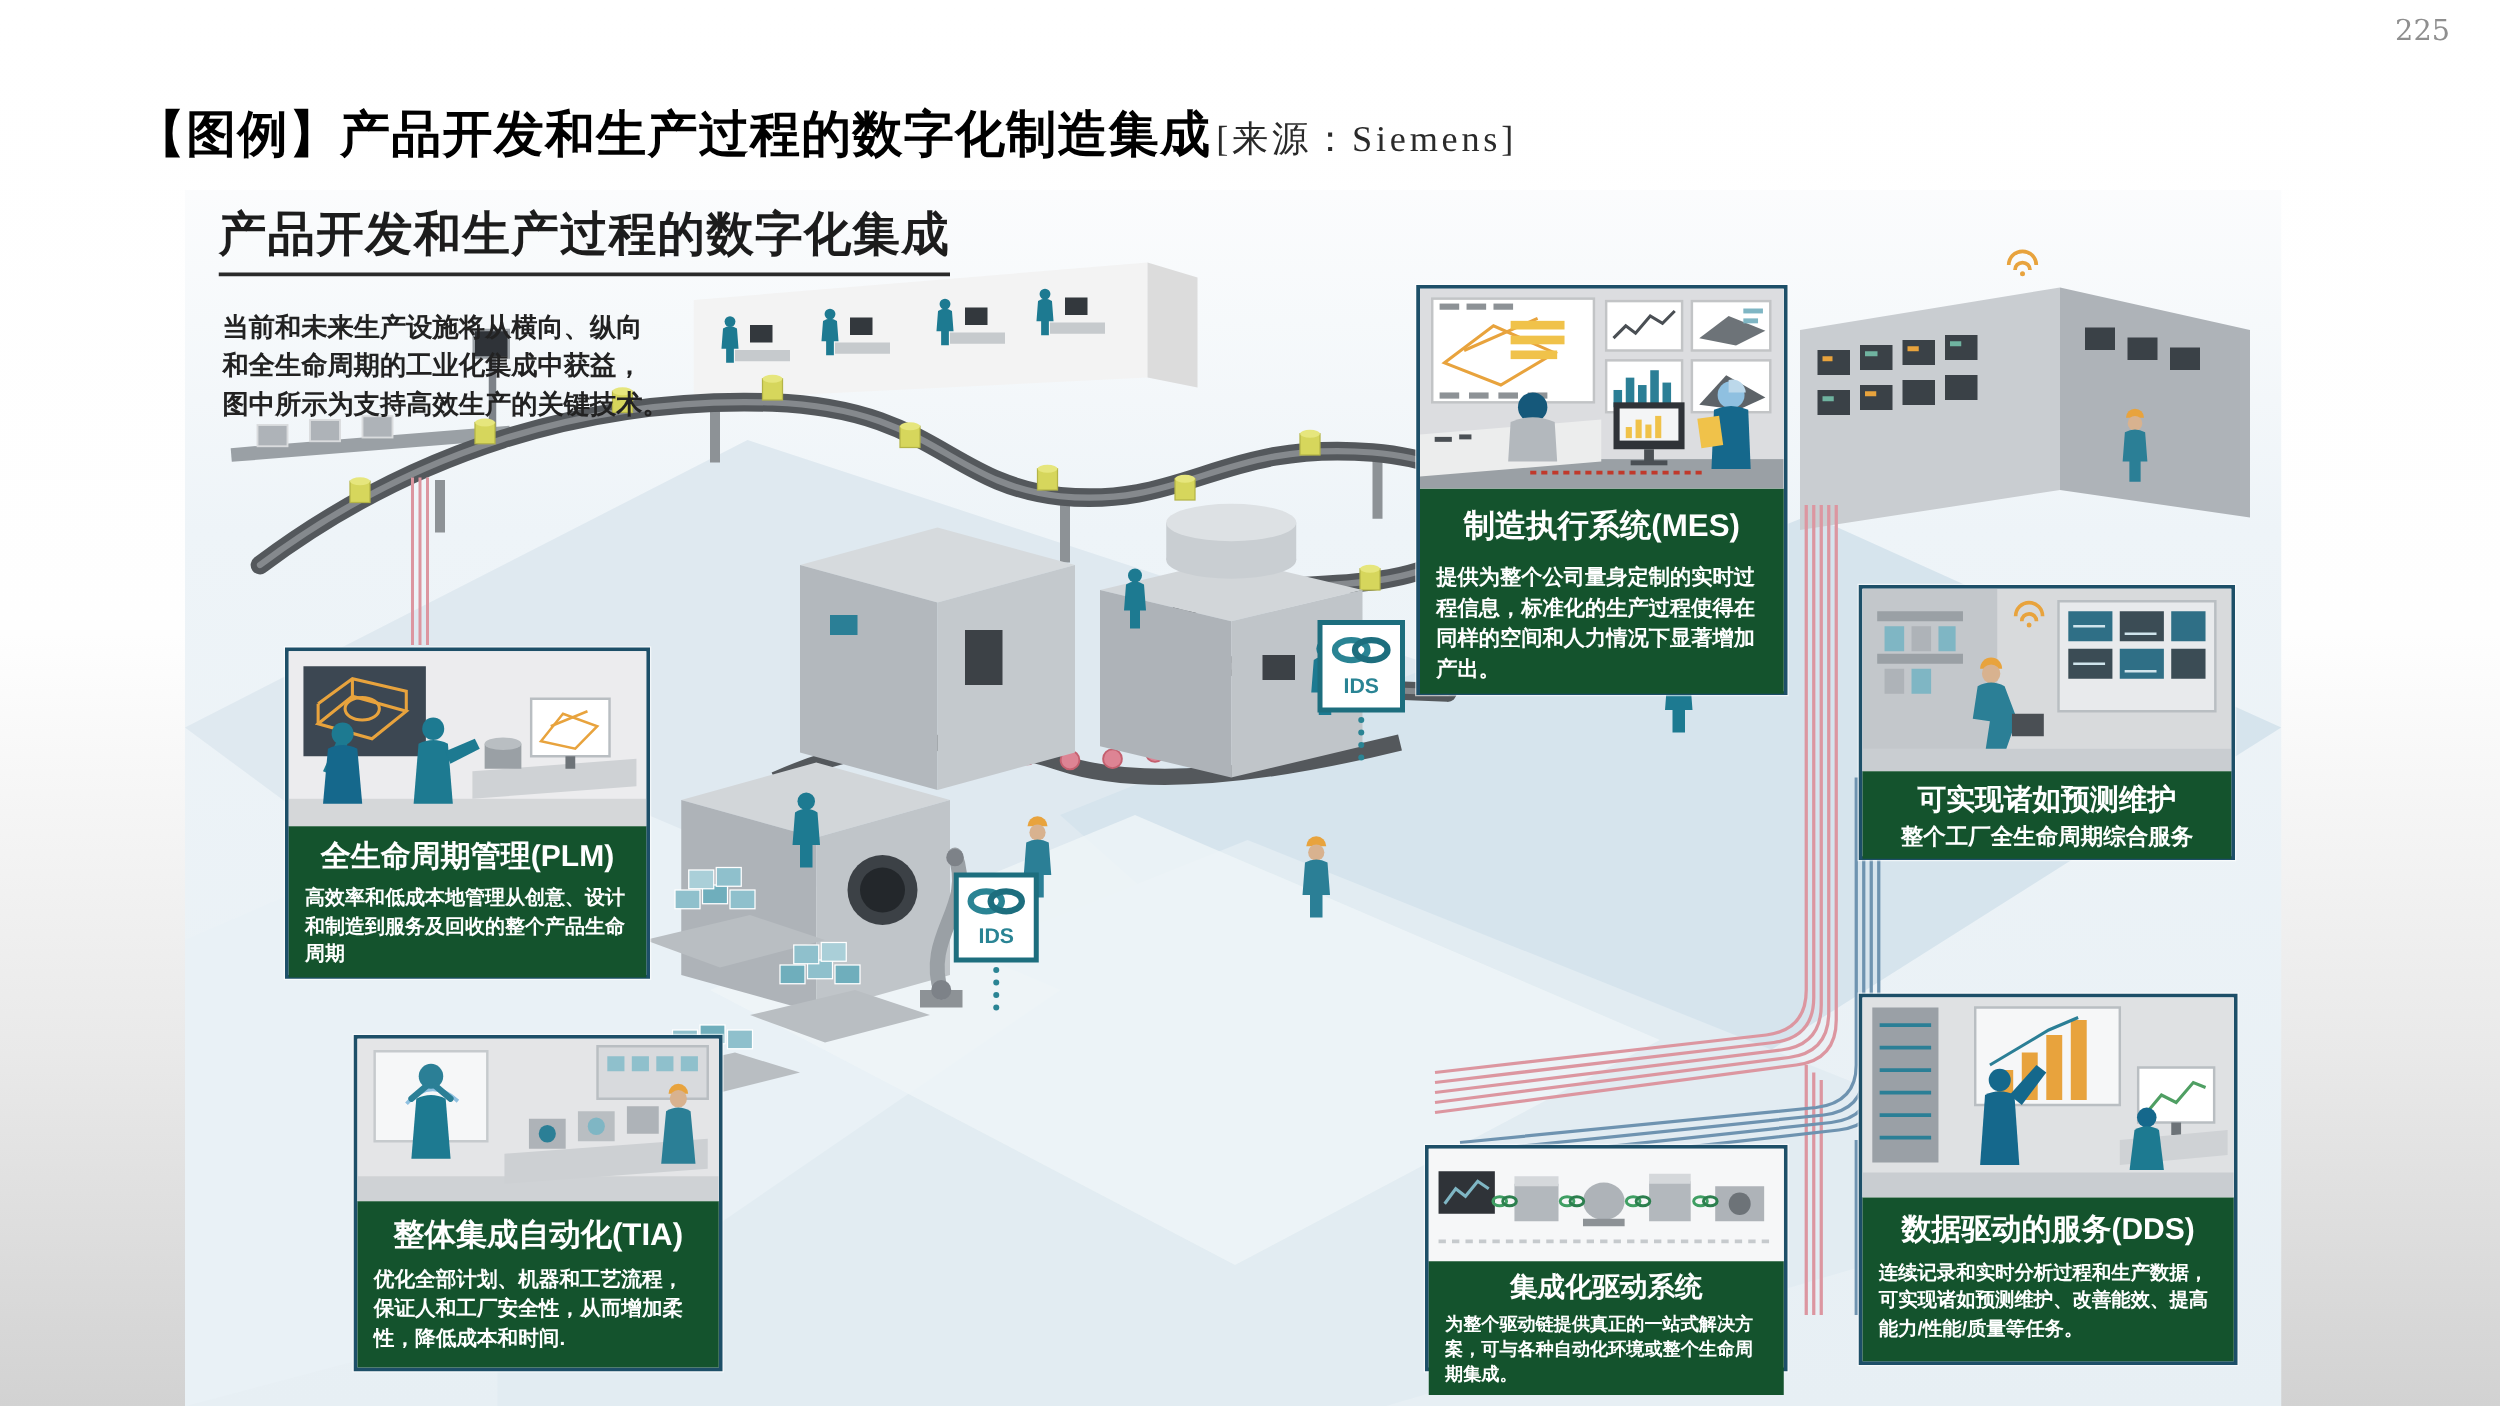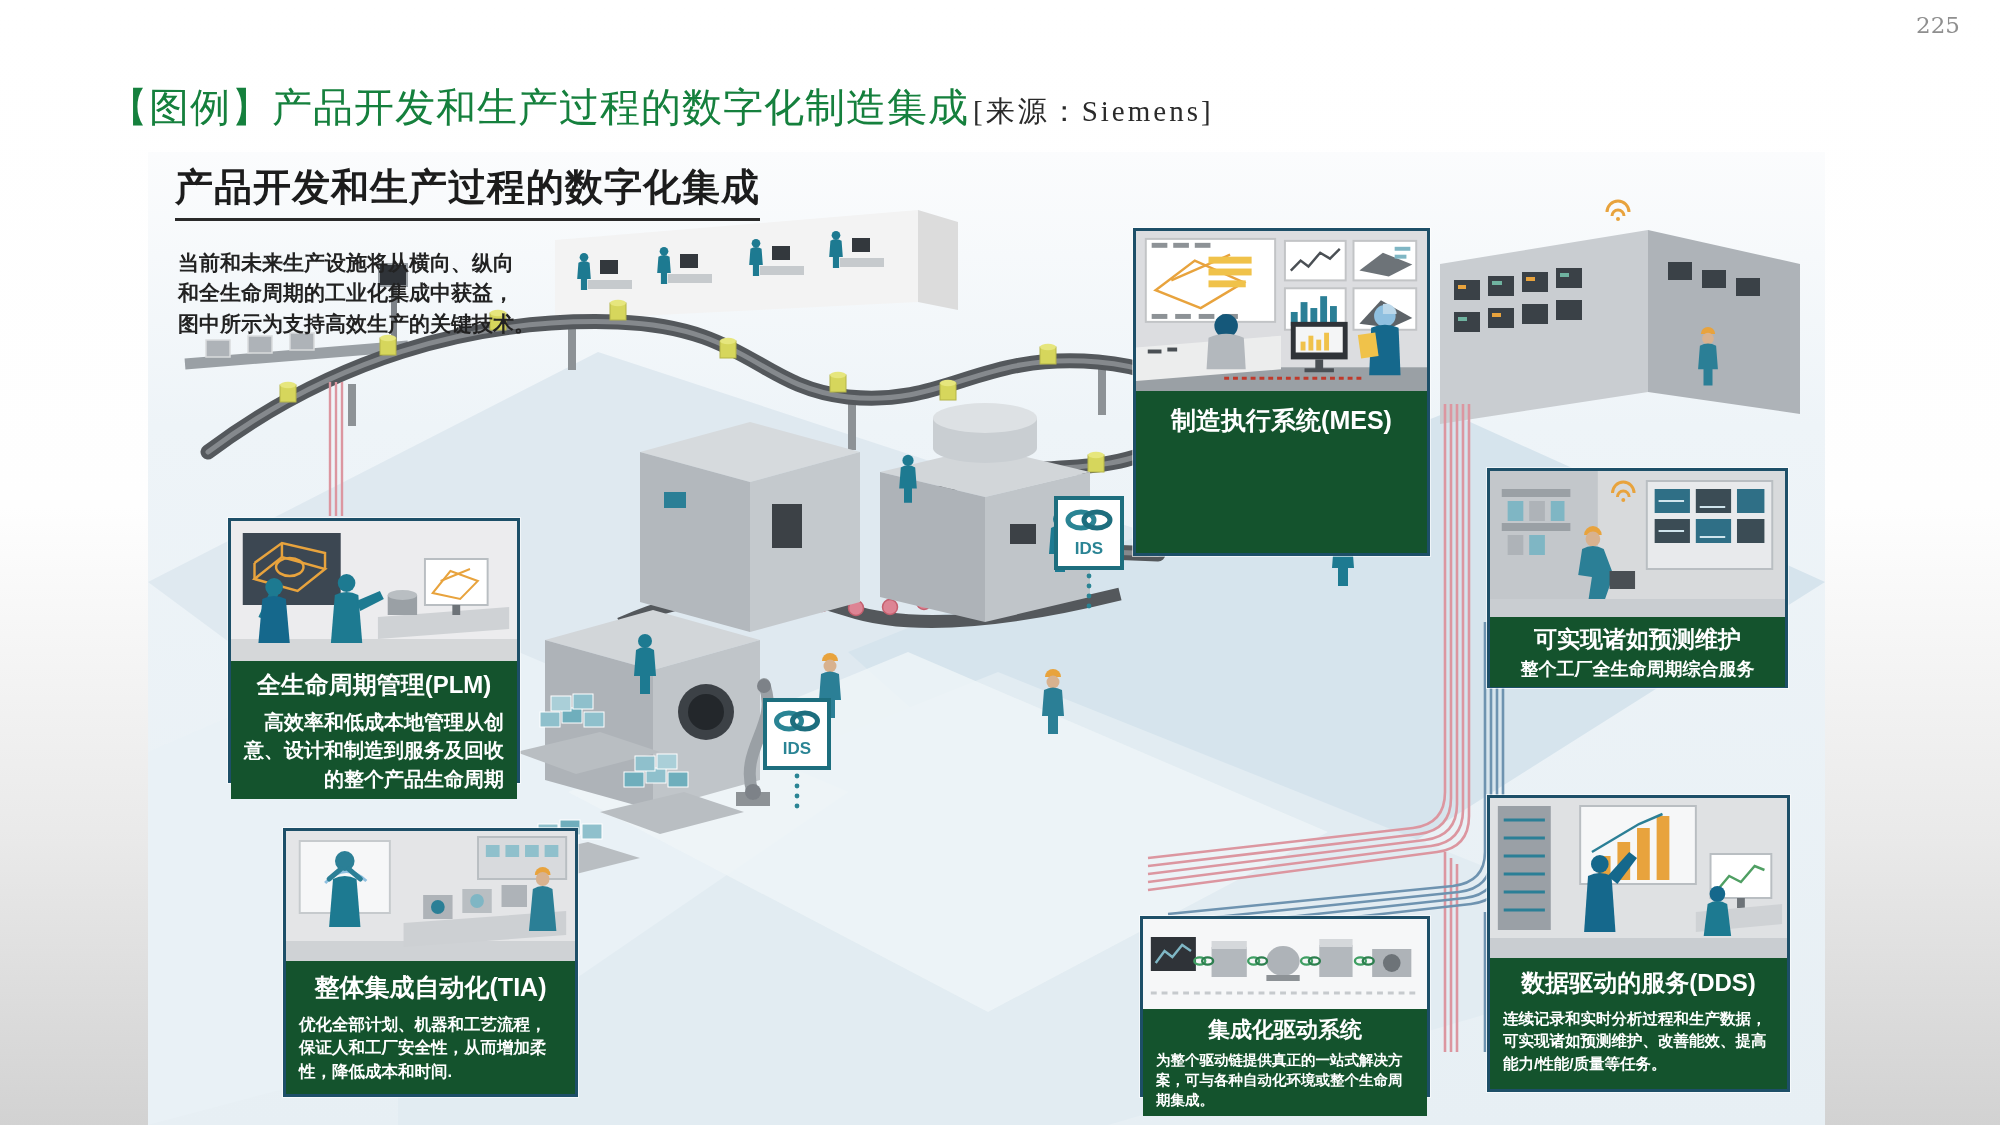--- a/index.html
+++ b/index.html
@@ -4,21 +4,21 @@
 <style>
   html,body{margin:0;padding:0;}
   body{
     width:2000px;height:1125px;position:relative;overflow:hidden;
     background:linear-gradient(180deg,#ffffff 0%,#fefefe 45%,#e9e9e9 75%,#d2d2d2 100%);
     font-family:"Liberation Sans",sans-serif;
   }
   .slide-number{position:absolute;top:12px;right:40px;font-family:"DejaVu Serif",serif;
     font-size:23px;color:#8f8f8f;}
   .slide-title{position:absolute;left:108px;top:80px;white-space:nowrap;}
-  .slide-title .main{font-size:40px;font-weight:normal;color:#15803d;letter-spacing:1px;}
+  .slide-title .main{font-size:40px;font-weight:bold;color:#000000;letter-spacing:1px;}
   .slide-title .src{font-family:"Liberation Serif",serif;font-size:29px;color:#2a2a2a;
     letter-spacing:3px;margin-left:4px;}
   
   .diagram{position:absolute;left:148px;top:152px;width:1677px;height:973px;
     background:linear-gradient(180deg,#fbfcfd 0%,#eef4f8 28%,#e7eff4 100%);overflow:hidden;}
   .scene{position:absolute;left:0;top:0;width:100%;height:100%;}
   .diagram-title{position:absolute;left:27px;top:10px;font-size:38px;font-weight:bold;
     color:#1c1c1c;border-bottom:3px solid #2a2a2a;padding-bottom:5px;letter-spacing:1px;z-index:3;}
   .diagram-desc{position:absolute;left:30px;top:96px;font-size:21px;font-weight:bold;
     color:#222;line-height:1.45;z-index:3;}
@@ -26,21 +26,21 @@
   .callout{position:absolute;box-sizing:border-box;border:3px solid #1d4f68;background:#fff;
     display:flex;flex-direction:column;z-index:4;box-shadow:0 0 0 1px rgba(255,255,255,.6);}
   .callout .illus{flex:0 0 auto;overflow:hidden;background:#ececee;}
   .callout .illus svg{display:block;width:100%;height:100%;}
   .callout .panel{flex:1 1 auto;background:#14532d;color:#fff;padding:5px 13px 6px;text-align:center;}
   .panel .ptitle{font-weight:bold;}
   .panel .pbody{text-align:left;font-weight:bold;}
   
   .box-plm{left:80px;top:366px;width:292px;height:265px;}
   .box-plm .illus{height:140px;} .box-plm .ptitle{font-size:24px;margin-top:3px;}
-  .box-plm .pbody{font-size:20px;line-height:1.42;margin-top:7px;text-align:right;}
+  .box-plm .pbody{font-size:16px;line-height:1.42;margin-top:7px;}
   .box-mes{left:985px;top:76px;width:297px;height:328px;}
   .box-mes .illus{height:160px;} .box-mes .ptitle{font-size:25px;margin-top:8px;}
   .box-mes .pbody{font-size:17px;line-height:1.45;margin-top:13px;}
   .box-svc{left:1339px;top:316px;width:301px;height:220px;}
   .box-svc .illus{height:146px;} .box-svc .ptitle{font-size:23px;margin-top:2px;}
   .box-svc .psub{font-size:18px;font-weight:bold;margin-top:2px;}
   .box-tia{left:135px;top:676px;width:295px;height:269px;}
   .box-tia .illus{height:130px;} .box-tia .ptitle{font-size:25px;margin-top:5px;}
   .box-tia .pbody{font-size:16.5px;line-height:1.42;margin-top:9px;}
   .box-drv{left:992px;top:764px;width:290px;height:181px;}
@@ -371,20 +371,21 @@
         <rect x="183" y="130" width="8" height="10" fill="#4a4f54"></rect>
           <rect x="172" y="139" width="30" height="4" fill="#4a4f54"></rect>
         <circle cx="254" cy="86" r="11" fill="#8fc0e0"></circle>
         <path d="M252,74 A11,11 0 0 1 266,84 L252,84 Z" fill="#bcd8ea"></path>
         <path d="M240,98 Q254,92 268,98 L270,146 L238,146 Z" fill="#15688c"></path>
         <rect x="228" y="104" width="18" height="24" fill="#f0c24a" transform="rotate(-8 237 116)"></rect>
       </svg>
     </div>
     <div class="panel">
       <div class="ptitle">制造执行系统(MES)</div>
+      <div class="pbody">提供为整个公司量身定制的实时过程信息，标准化的生产过程使得在同样的空间和人力情况下显著增加产出。</div>
     </div>
   </div>
 
   <div class="callout box-plm">
     <div class="illus">
       <svg viewBox="0 0 292 140" preserveAspectRatio="none">
         <rect x="0" y="0" width="292" height="140" fill="#ececee"></rect>
         <rect x="0" y="118" width="292" height="22" fill="#d5d7d9"></rect>
         <rect x="12" y="12" width="100" height="72" fill="#3c4752"></rect>
         <g stroke="#e8a33d" stroke-width="2.5" fill="none">

